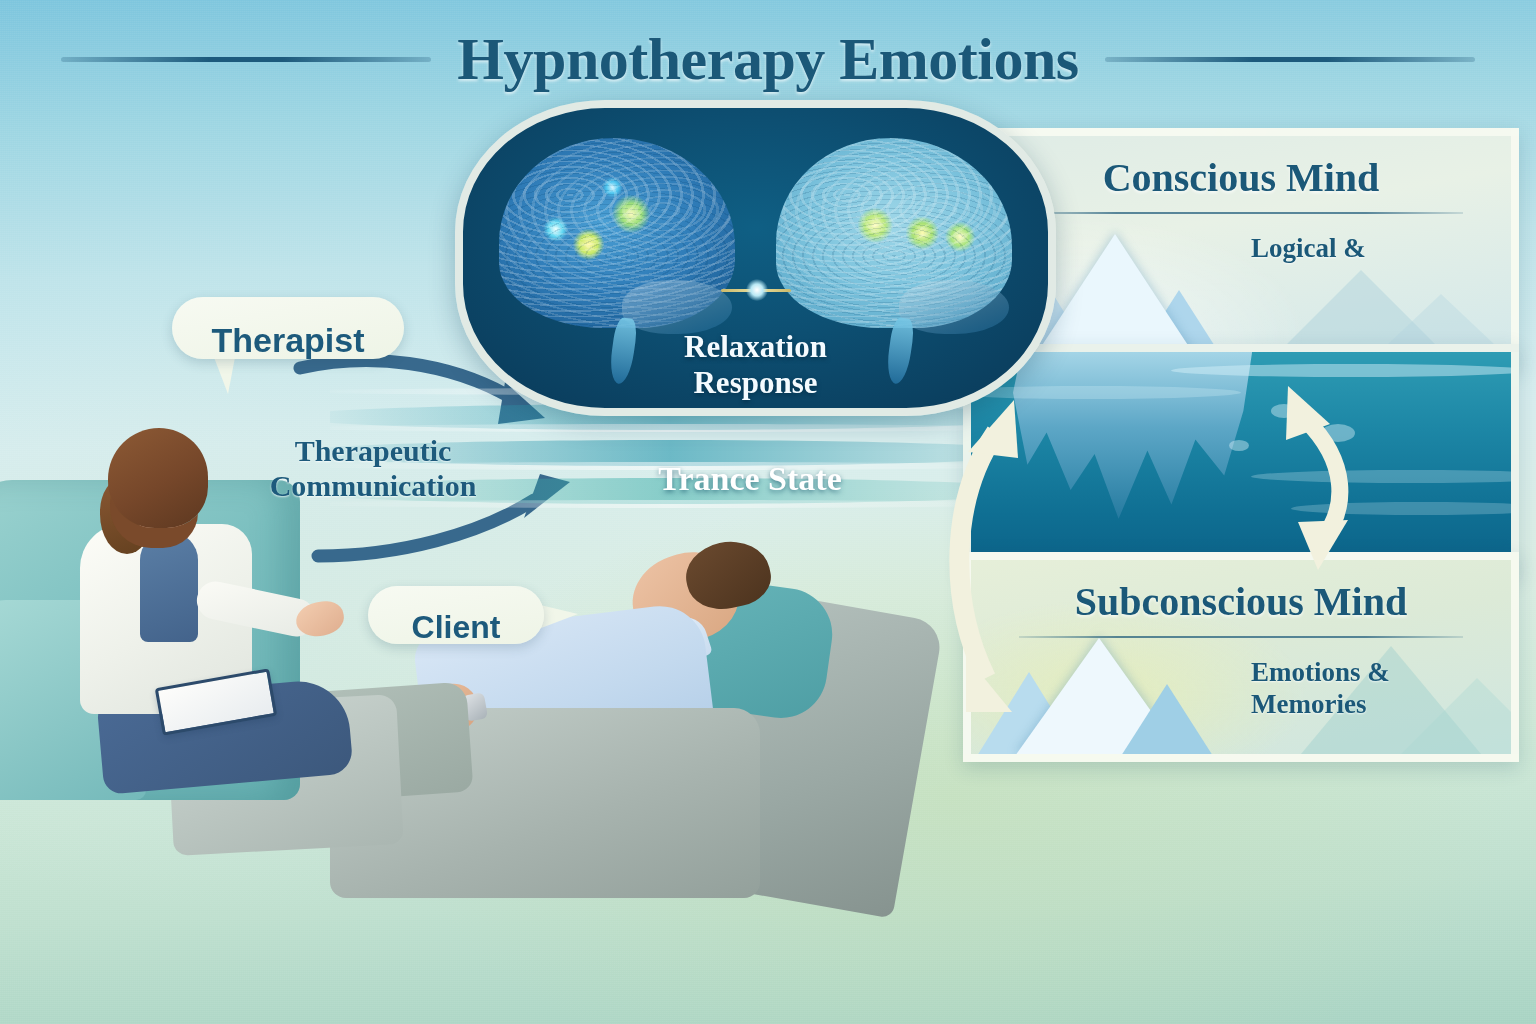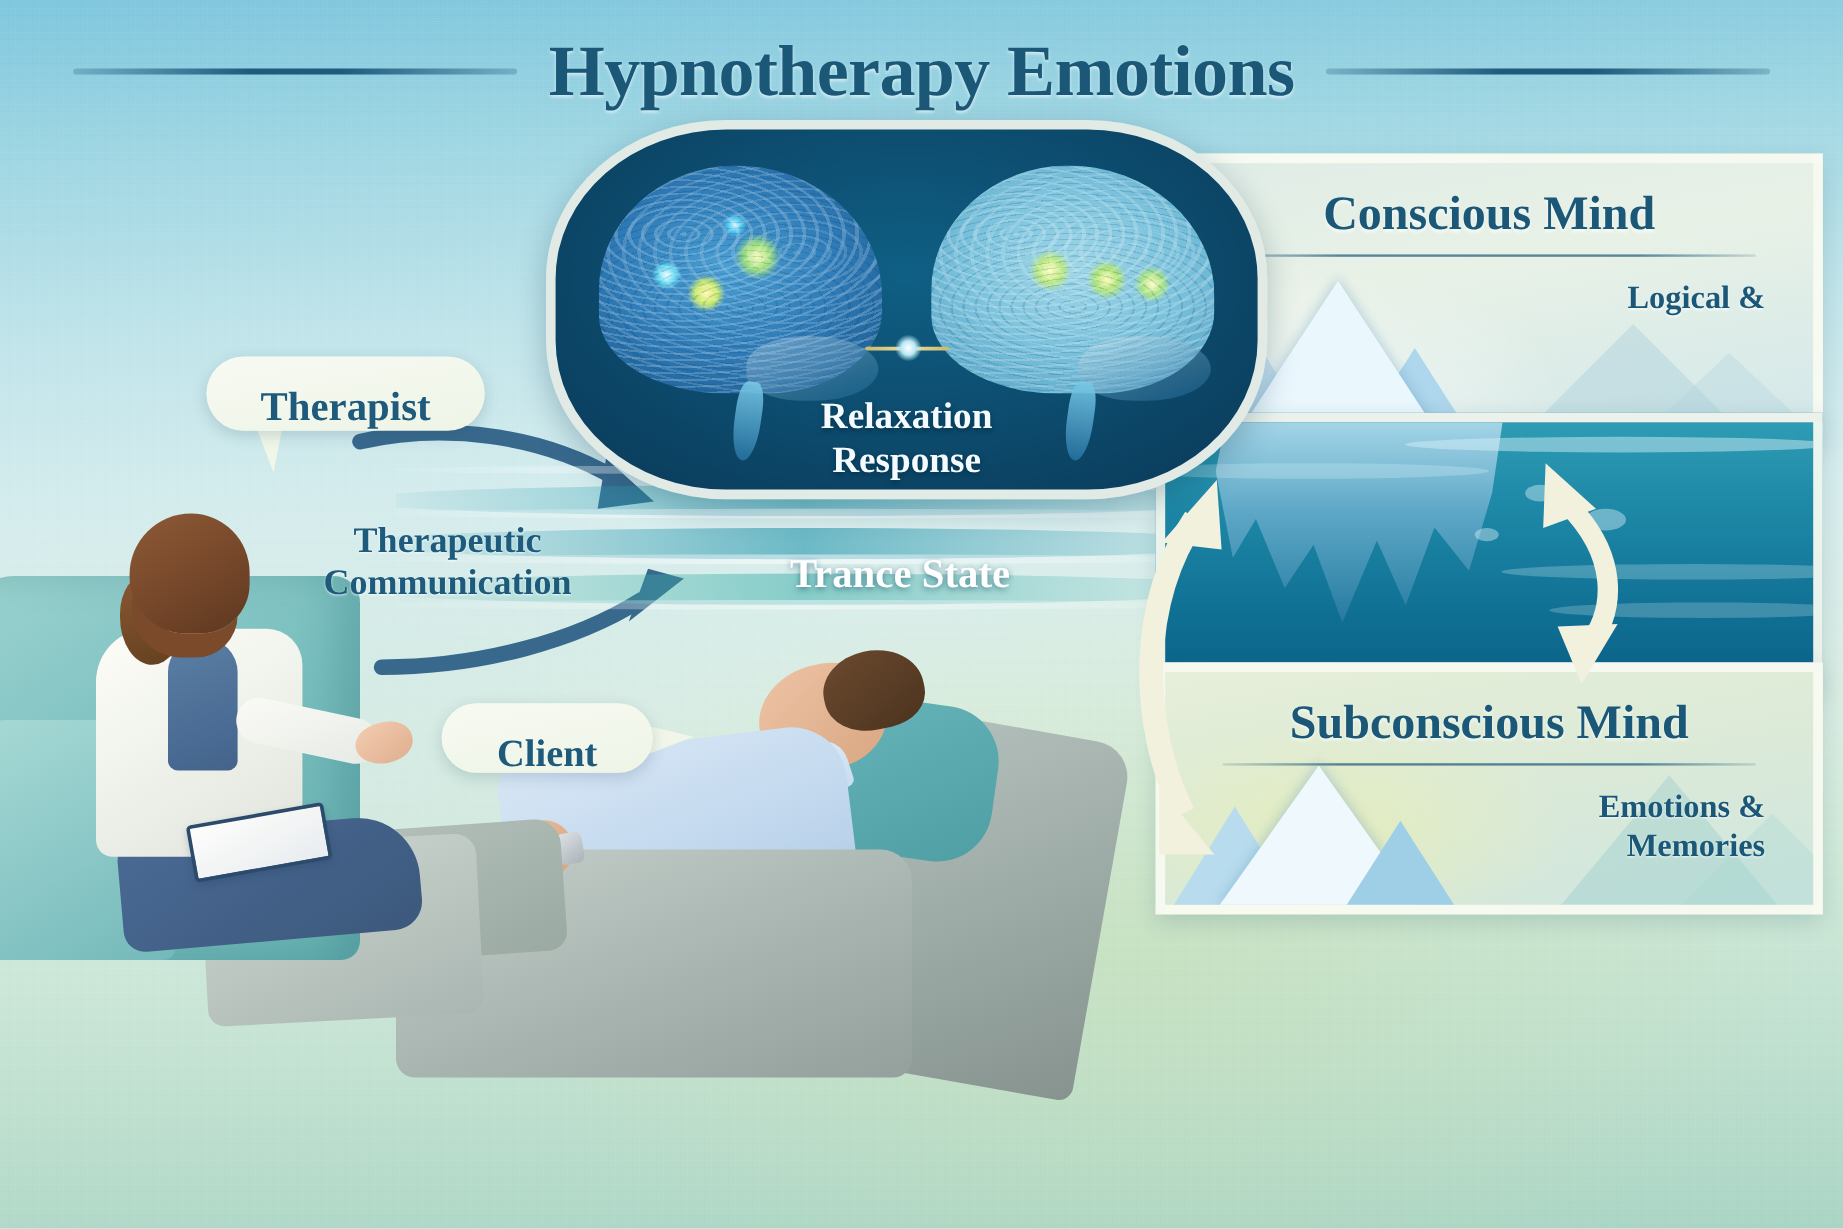--- a/index.html
+++ b/index.html
@@ -330,21 +330,21 @@
   
   .bubble {
     position: absolute;
     background: linear-gradient(170deg, #f7faf2 0%, #eef4e6 100%);
     border-radius: 34px;
     box-shadow: 0 4px 12px rgba(40,80,100,.20);
     display: flex; align-items: center; justify-content: center;
     z-index: 30;
   }
   .bubble-text {
-    font-family: Liberation Serif, serif;
+    font-family: Liberation Sans, sans-serif;
     font-weight: 700;
     color: #1d5a7c;
     margin-top: 24px;
   }
   #bubble-therapist { left: 172px; top: 297px; width: 232px; height: 62px; }
   #bubble-therapist .bubble-text { font-size: 34px; }
   #bubble-therapist-tail {
     position: absolute; left: 212px; top: 352px;
     width: 0; height: 0;
     border-left: 16px solid transparent;
@@ -423,21 +423,21 @@
   .mind-underline {
     position: absolute;
     left: 48px; right: 48px; top: 76px;
     height: 2px;
     background: linear-gradient(90deg, rgba(27,88,120,.15), rgba(27,88,120,.7) 22%, rgba(27,88,120,.7) 78%, rgba(27,88,120,.15));
   }
   .mind-sub {
     position: absolute;
     right: 40px; top: 96px;
     width: 220px;
-    text-align: right;
+    text-align: left;
     font-family: "Liberation Serif", serif;
     font-size: 27px;
     font-weight: 700;
     line-height: 1.2;
     color: #1b5878;
     text-shadow: 0 1px 2px rgba(255,255,255,.75);
   }
   .mind-sub span { display: block; }
 
   

